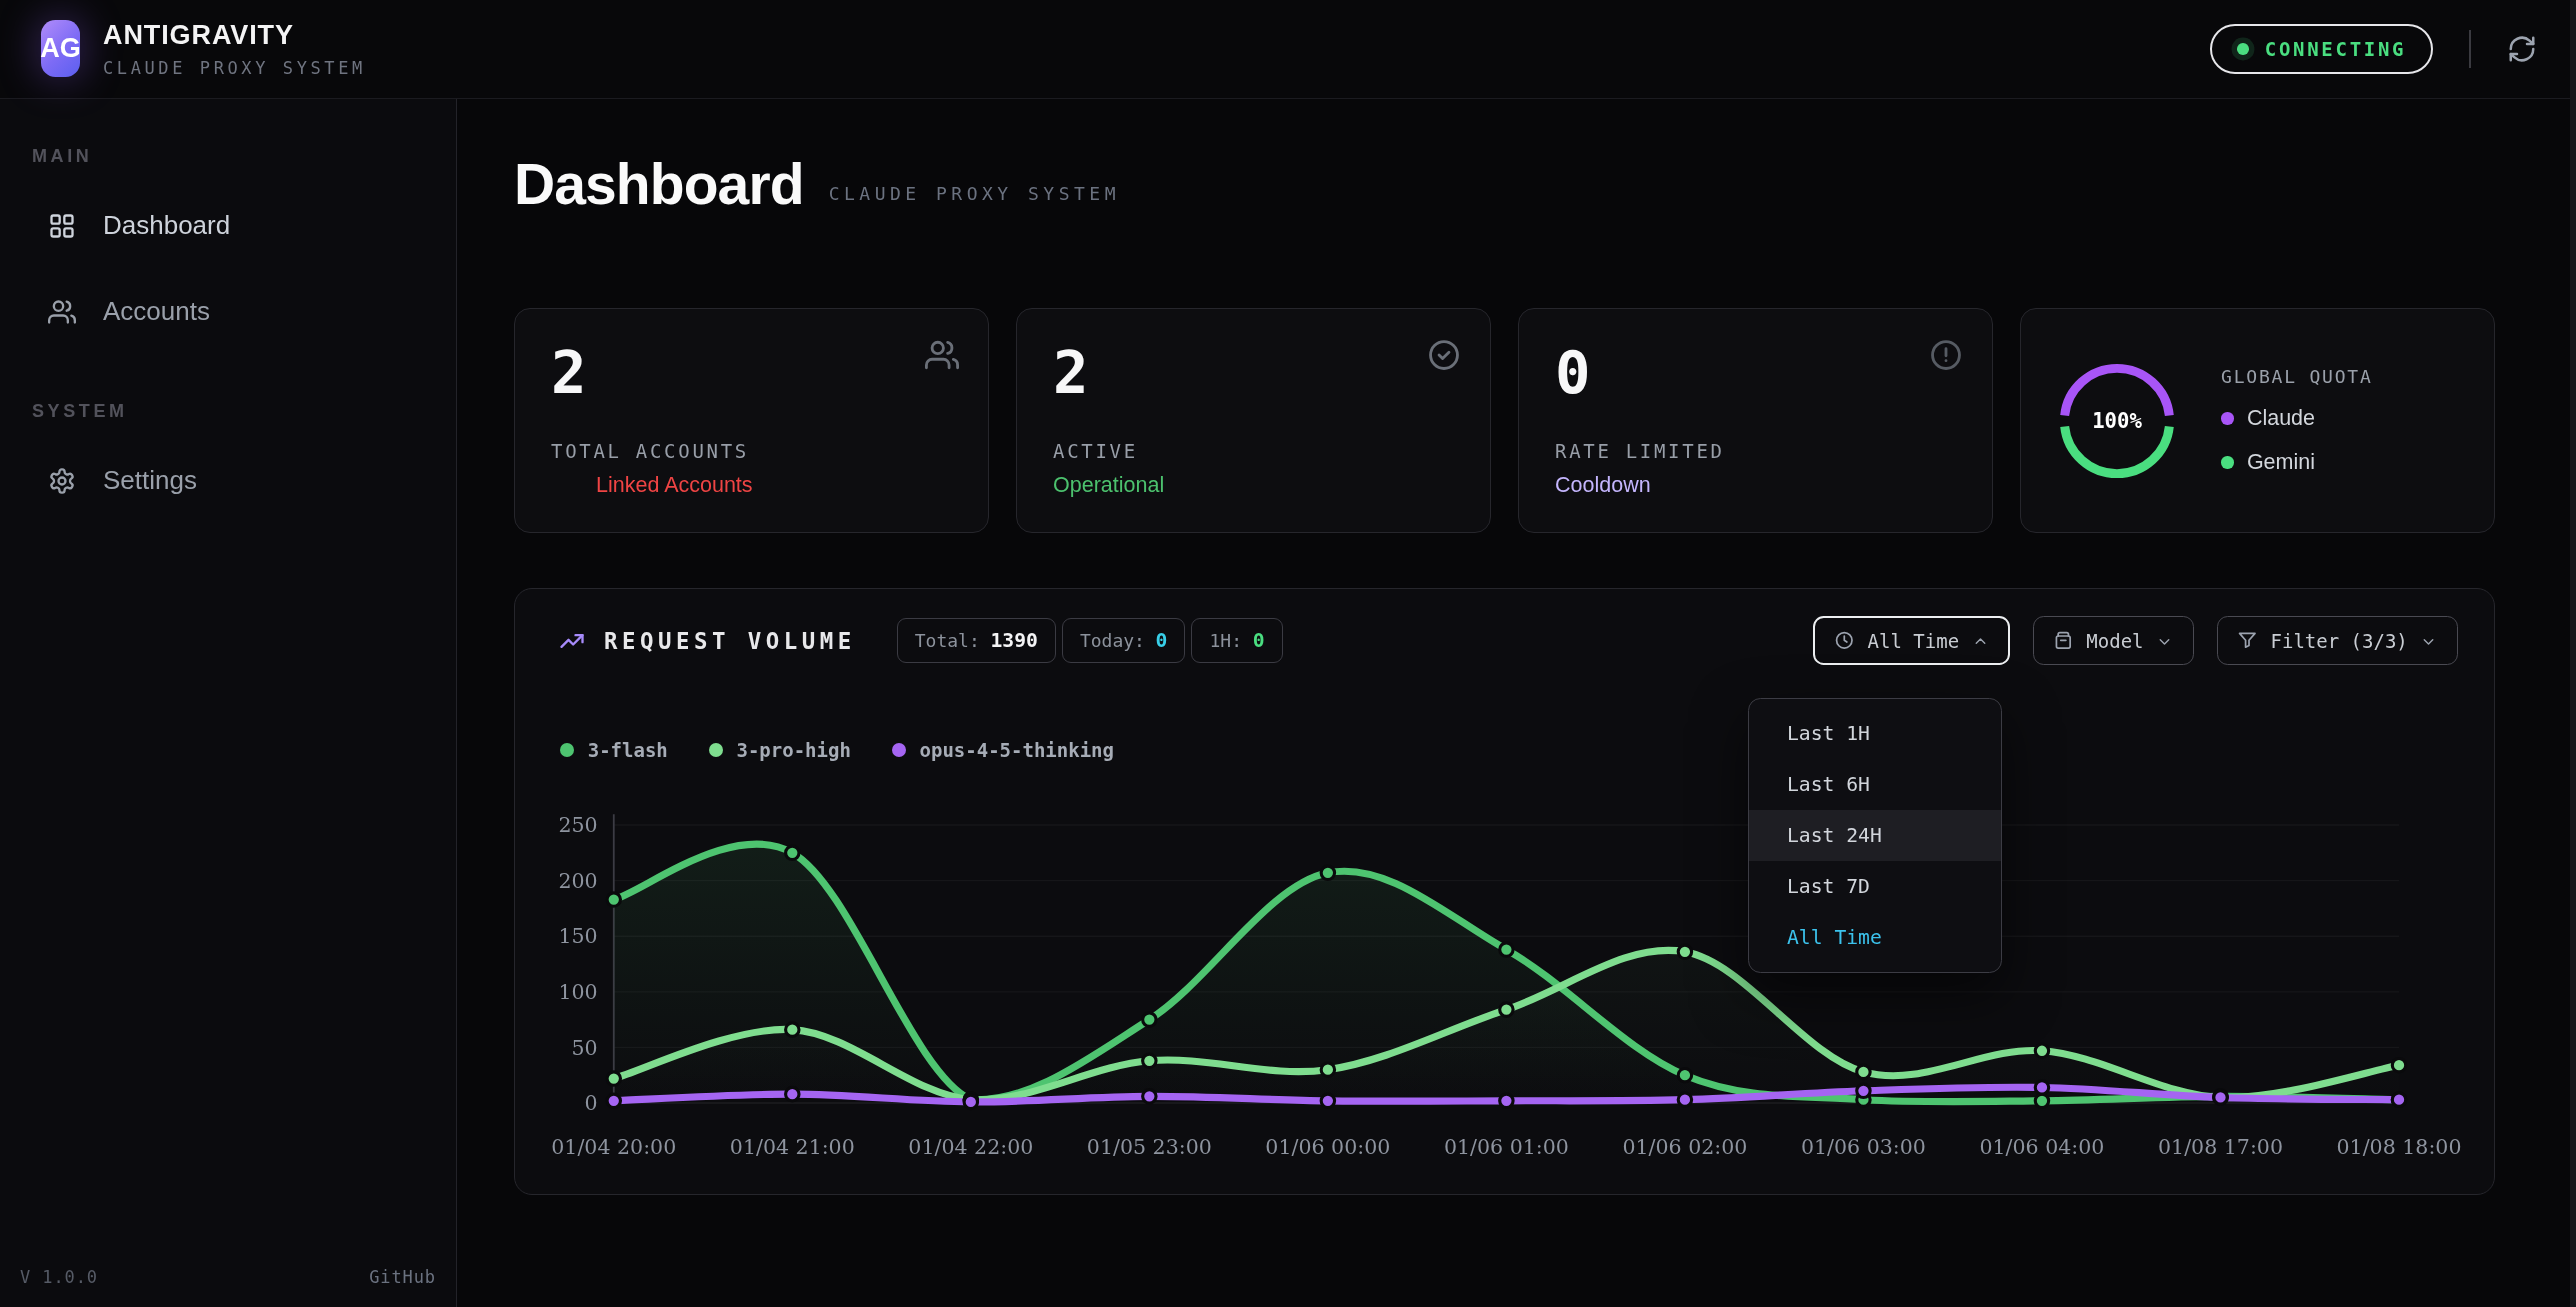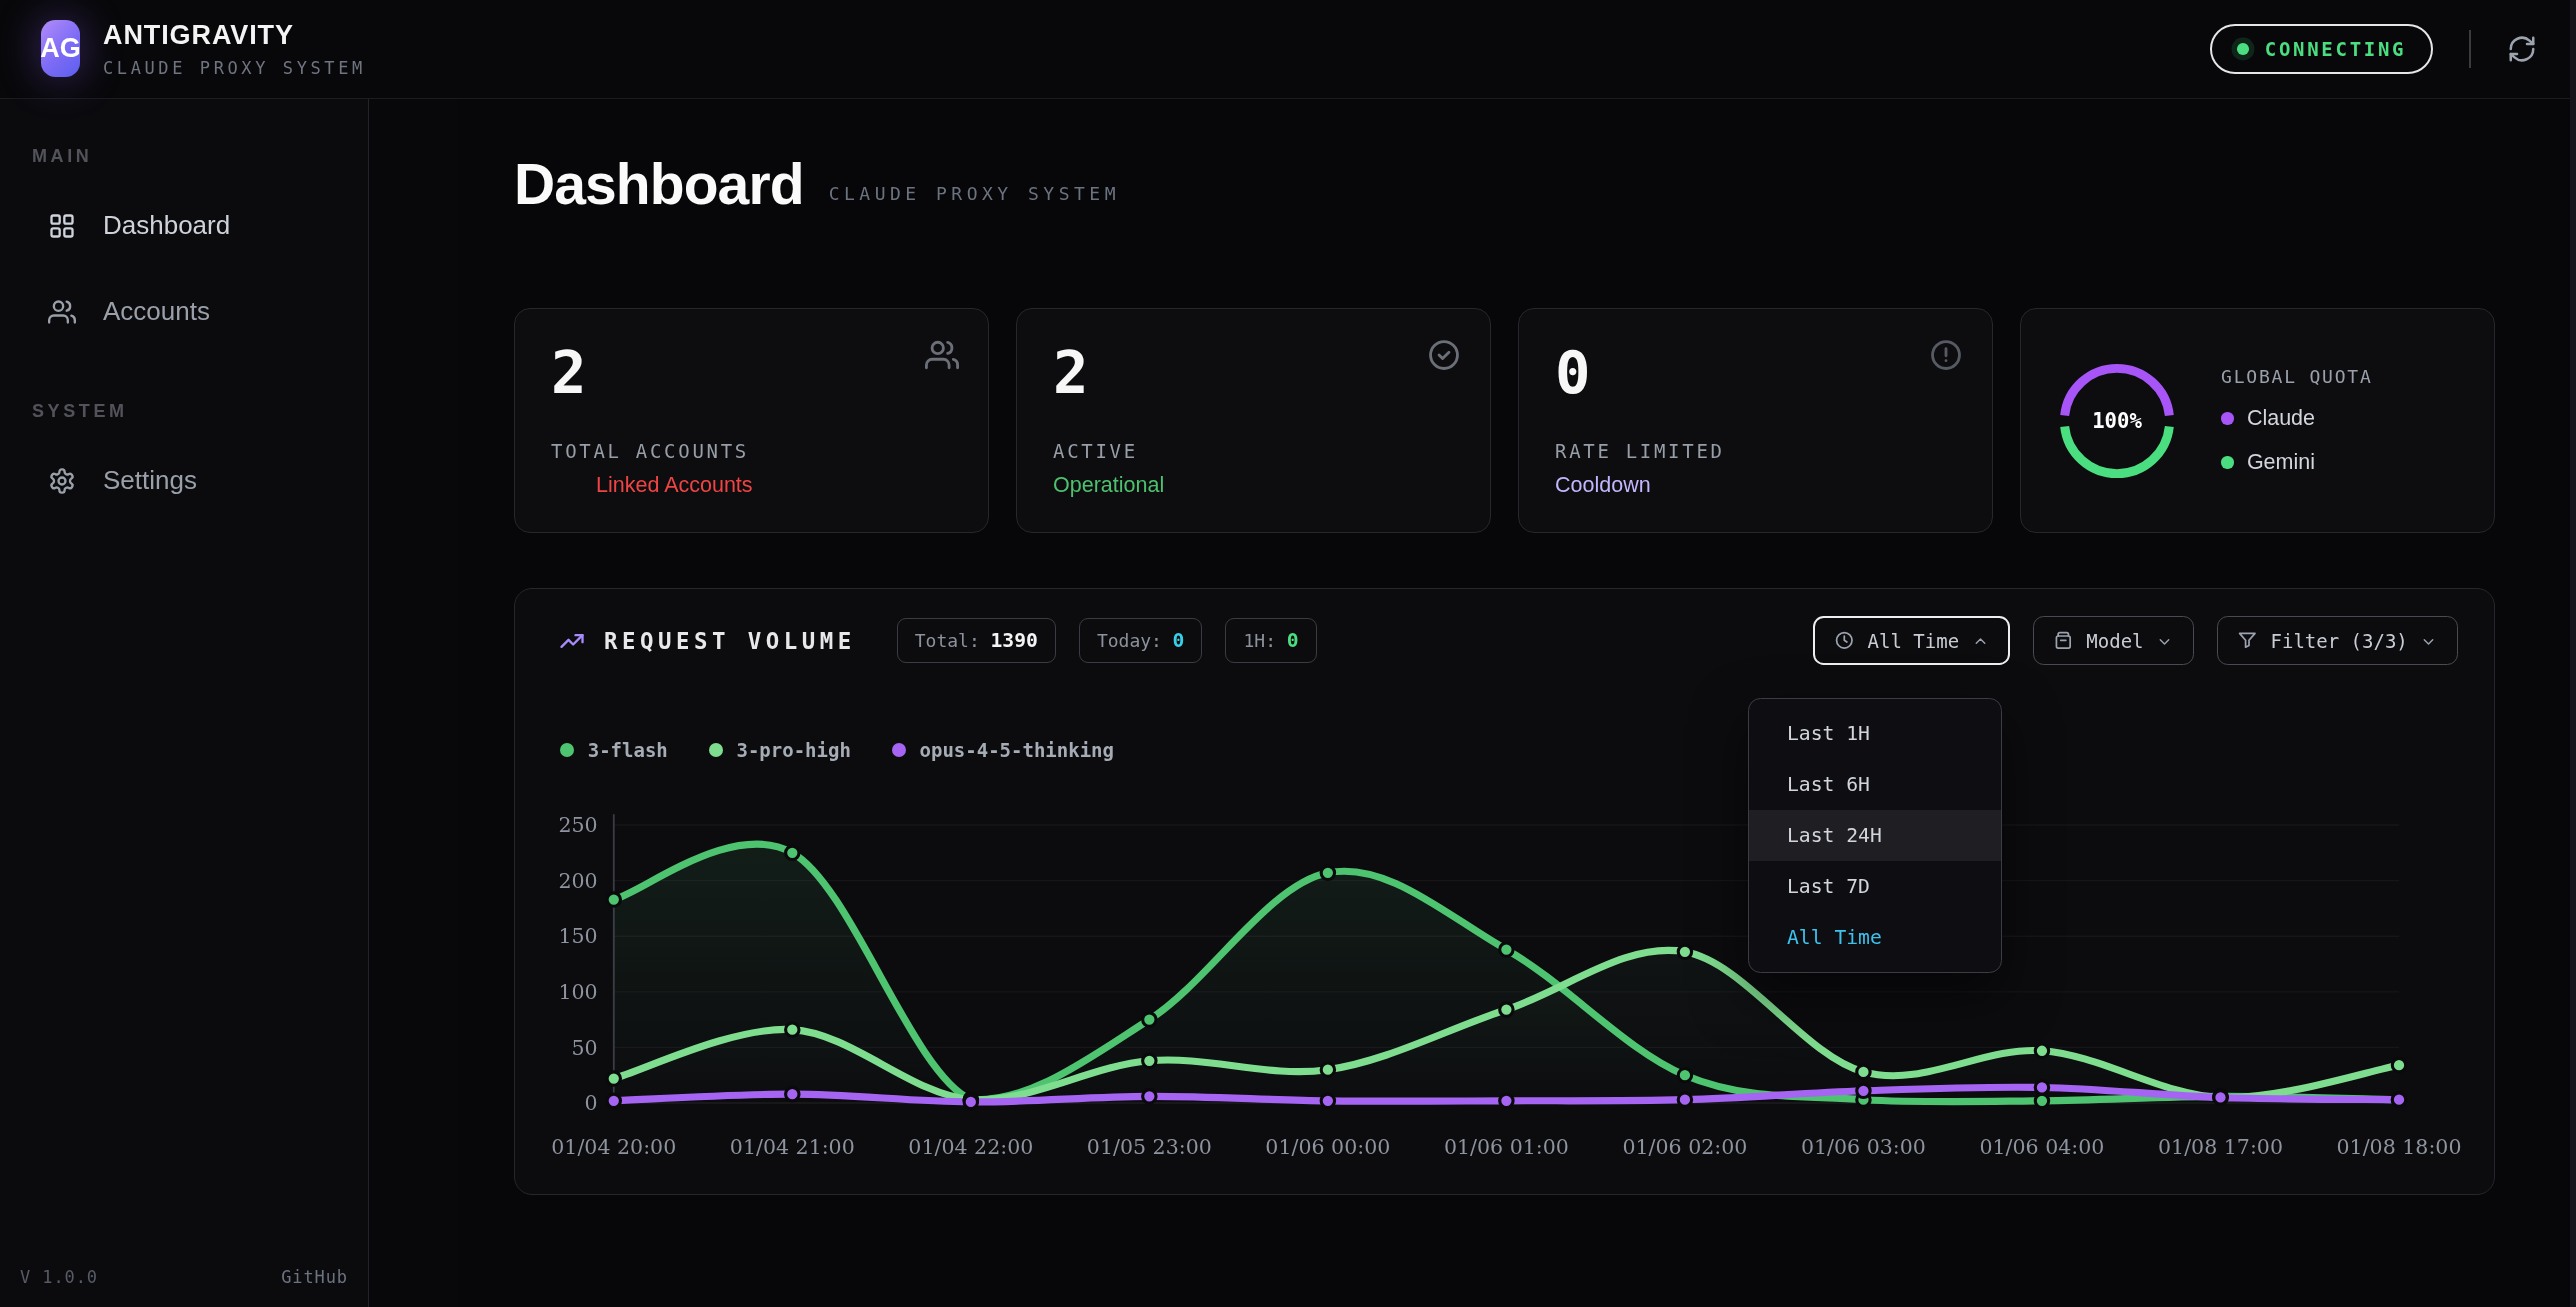--- a/index.html
+++ b/index.html
@@ -18,21 +18,21 @@
   .brand-sub{font-family:"DejaVu Sans Mono",monospace;font-size:17px;letter-spacing:3.6px;color:#6f7480;margin-top:6.3px}
   .topbar-right{display:flex;align-items:center}
   .conn-pill{display:flex;align-items:center;gap:16px;border:2.2px solid #e6e6ea;border-radius:894px;padding:11.6px 25px}
   .conn-pill .dot{width:11.6px;height:11.6px;border-radius:50%;background:#4ade80;box-shadow:0 0 0 5.4px rgba(74,222,128,.14)}
   .conn-label{font-family:"DejaVu Sans Mono",monospace;font-size:19px;font-weight:700;letter-spacing:2.7px;color:#4ade80}
   .vdivider{width:1.8px;height:38px;background:#3a3a40;margin:0 36px}
   .refresh-btn{background:none;border:none;color:#9ca3af;cursor:pointer;width:30px;height:30px}
   .refresh-btn svg{width:30px;height:30px}
 
   
-  .sidebar{position:absolute;top:99px;left:0;bottom:0;width:369px;background:#0b0b0e;border-right:0.9px solid #232329;
+  .sidebar{position:absolute;top:99px;left:0;bottom:0;width:457px;background:#0b0b0e;border-right:0.9px solid #232329;
     display:flex;flex-direction:column;justify-content:space-between;padding:47px 0 21.5px;z-index:10}
   .side-label{font-size:18px;font-weight:700;letter-spacing:3.6px;color:#52525b;margin:0 0 30px 32px}
   .side-section + .side-section{margin-top:61px}
   .side-item{display:flex;align-items:center;gap:27px;height:57px;padding-left:48px;margin-bottom:29px;cursor:pointer;color:#9aa0aa}
   .side-item .side-icon{width:28px;height:28px;flex:0 0 28px}
   .side-item .side-icon svg{width:28px;height:28px}
   .side-item .side-text{font-size:26px}
   .side-item.active{color:#ced3db}
   .side-footer{display:flex;justify-content:space-between;padding:0 20px;font-family:"DejaVu Sans Mono",monospace;
     font-size:17px;letter-spacing:0.9px;color:#565b66}
@@ -69,21 +69,21 @@
   .quota-entry{display:flex;align-items:center;gap:13.4px;margin-top:19px}
   .quota-entry .dot{width:12.5px;height:12.5px;border-radius:50%}
   .quota-entry .qname{font-size:21.5px;color:#d2d6dc}
 
   
   .panel{position:relative;height:607px;background:#0c0c0f;border:1.3px solid #26262c;border-radius:18px}
   .panel-head{display:flex;align-items:center;padding:27px 36px 0 43px}
   .trend-icon{width:28px;height:28px;color:#a78bfa}
   .trend-icon svg{width:28px;height:28px}
   .panel-title{font-family:"DejaVu Sans Mono",monospace;font-size:22.4px;font-weight:600;letter-spacing:4.5px;color:#e8e8ea;margin-left:18px;white-space:nowrap}
-  .chips{display:flex;gap:23px;margin-left:41px}
+  .chips{display:flex;gap:6px;margin-left:41px}
   .chip{display:flex;align-items:center;border:1.8px solid #3b3b43;border-radius:9px;padding:9.8px 17px;white-space:nowrap}
   .chip-label{font-family:"DejaVu Sans Mono",monospace;font-size:18px;color:#8c929c}
   .chip-value{font-family:"DejaVu Sans Mono",monospace;font-size:19.7px;font-weight:700;margin-left:10.7px}
   .panel-actions{display:flex;gap:23px;margin-left:auto}
   .ctl{display:flex;align-items:center;gap:12.5px;background:#0c0c0f;border:1.8px solid #4a4a52;border-radius:10.7px;
     padding:12.5px 19.7px;color:#c9cdd3;font-family:"DejaVu Sans Mono",monospace;font-size:19px;cursor:pointer;white-space:nowrap}
   .ctl .ci{width:20.6px;height:20.6px;color:#9ca3af}
   .ctl .ci svg{width:20.6px;height:20.6px}
   .ctl .chev{width:17px;height:17px;color:#9ca3af}
   .ctl .chev svg{width:17px;height:17px}

